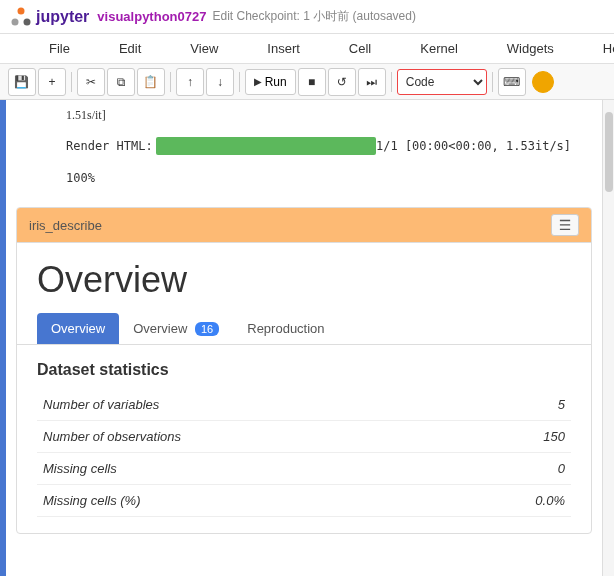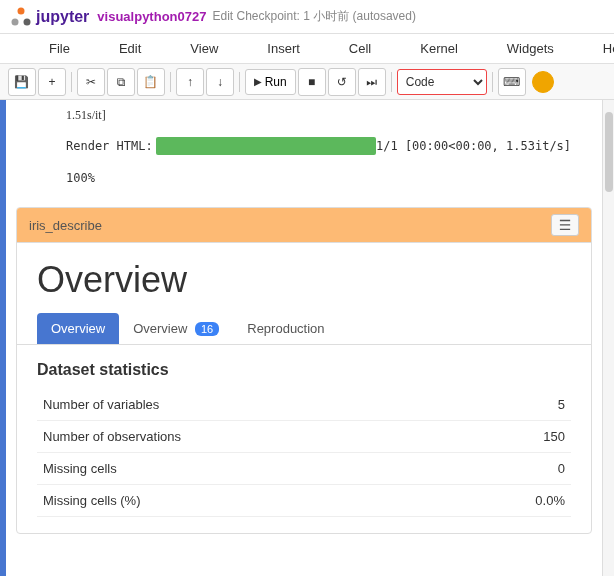--- a/index.html
+++ b/index.html
@@ -264,20 +264,21 @@
       font-weight: 600;
       color: #333;
       margin-bottom: 10px;
     }
     .stats-table {
       width: 100%;
       border-collapse: collapse;
     }
     .stats-table tr {
       border-bottom: 1px solid #eee;
+      font-style: italic;
     }
     .stats-table td {
       padding: 8px 6px;
       font-size: 13px;
       color: #333;
     }
     .stats-table td:last-child {
       text-align: right;
       font-weight: 400;
     }

